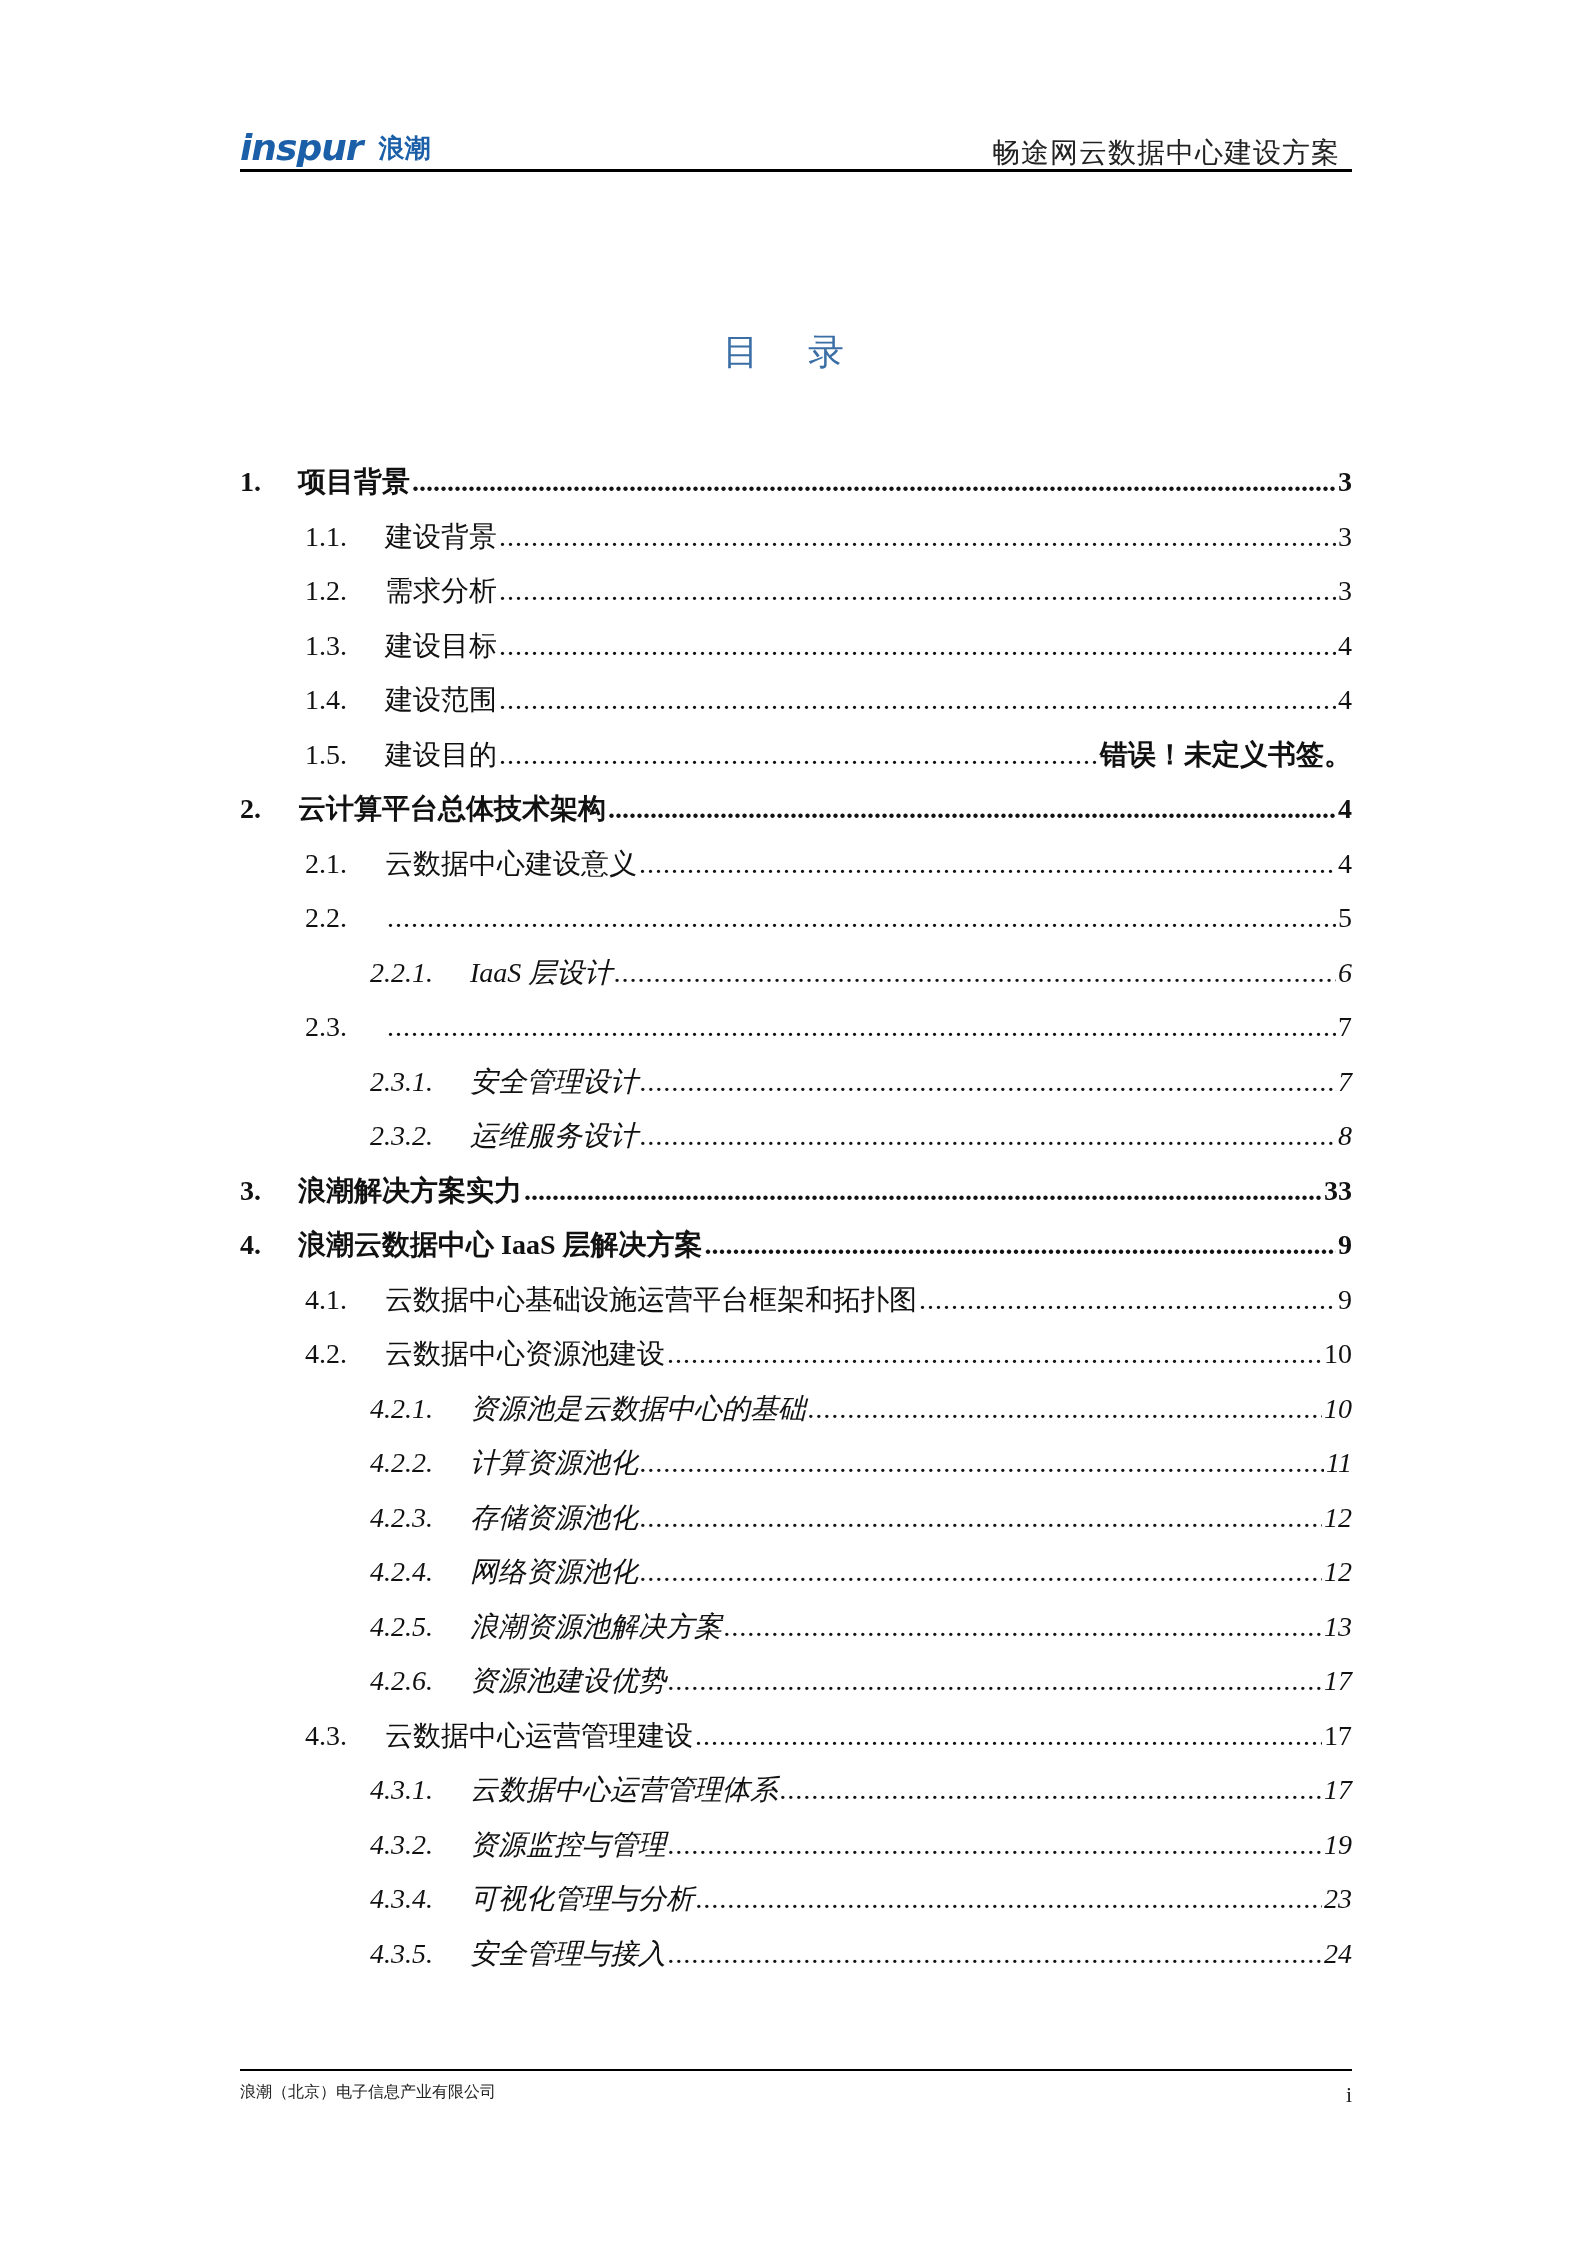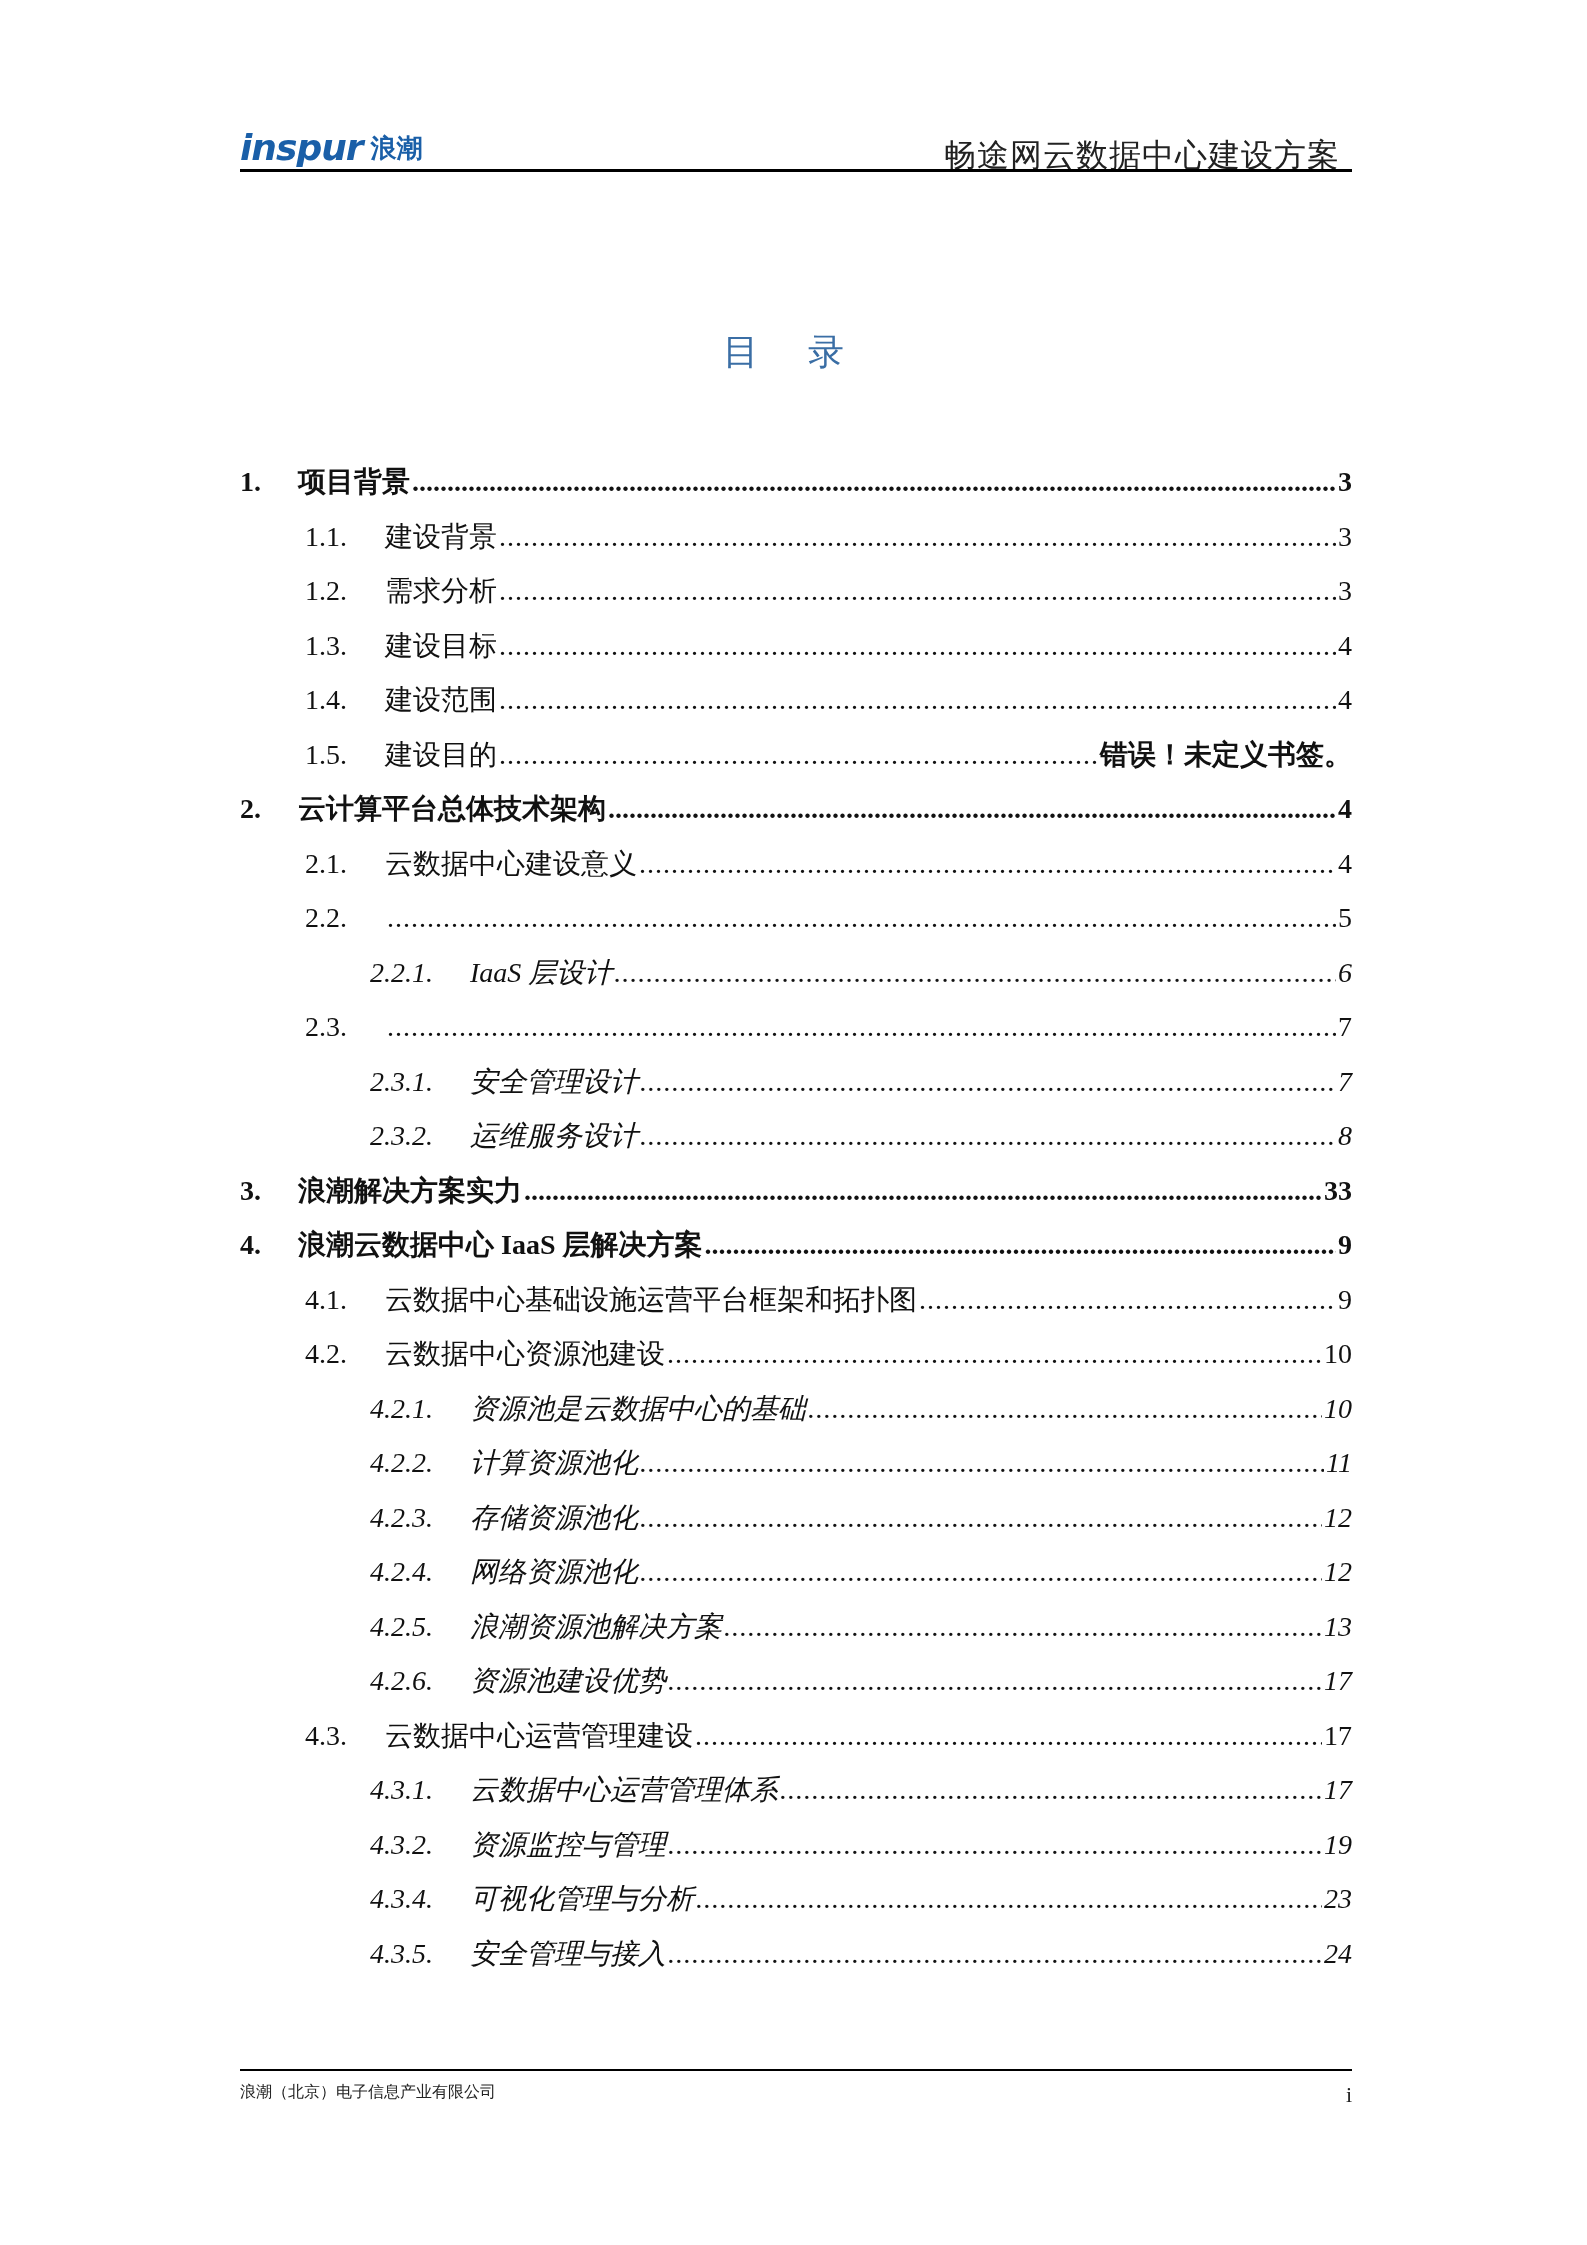--- a/index.html
+++ b/index.html
@@ -3,22 +3,22 @@
   <meta charset="utf-8">
   <style>
     html, body { margin: 0; padding: 0; background: #ffffff; }
     body { width: 1587px; height: 2245px; position: relative; overflow: hidden;
            font-family: "Liberation Serif", "DejaVu Serif", serif; color: #111; }
     .header { position: absolute; left: 240px; top: 112px; width: 1112px; height: 60px; }
     .logo { position: absolute; left: 0; top: 16px; display: flex; align-items: center; text-align: center; }
     .logo-en { font-family: "DejaVu Sans", sans-serif; font-weight: bold; font-style: italic;
                font-size: 36px; letter-spacing: -1px; color: #1a5fa8; line-height: 40px; }
     .logo-cn { font-family: "DejaVu Sans", sans-serif; font-weight: bold; font-size: 26px;
-               color: #1a5fa8; margin-left: 8px; line-height: 40px; }
-    .header-title { position: absolute; right: 12px; top: 22px; font-size: 32px; color: #222;
+               color: #1a5fa8; margin-left: 16px; line-height: 40px; }
+    .header-title { position: absolute; right: 12px; top: 22px; font-size: 28px; color: #222;
                     letter-spacing: 1px; }
     .header-rule { position: absolute; left: 240px; top: 169px; width: 1112px; height: 3px; background: #000; }
 
     .toc-title { position: absolute; left: 0; width: 1587px; top: 328px; text-align: center;
                  font-size: 36px; color: #3a6ea5; letter-spacing: 20px; }
 
     .toc { position: absolute; left: 240px; top: 458px; width: 1112px; }
     .toc-row { position: relative; height: 54.5px; display: flex; align-items: baseline;
                font-size: 28px; line-height: 48px; }
     .toc-row .num { flex: none; }

